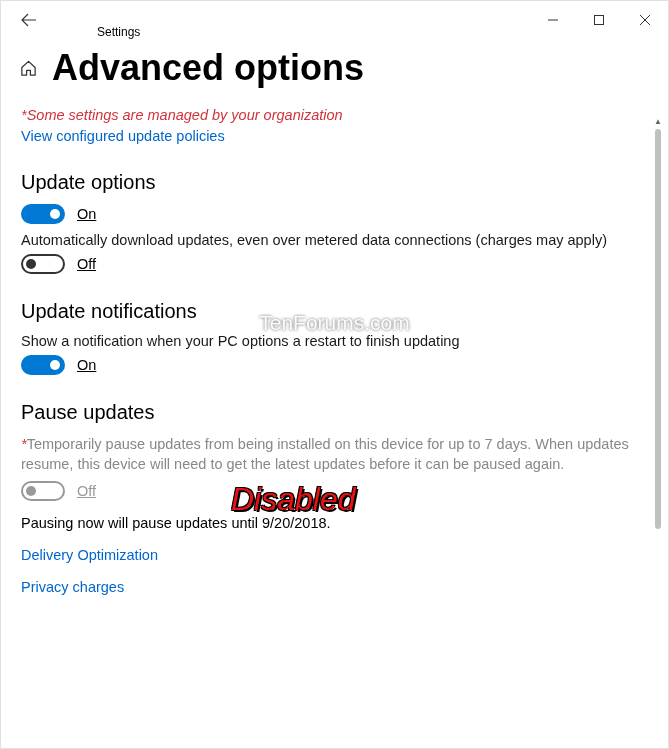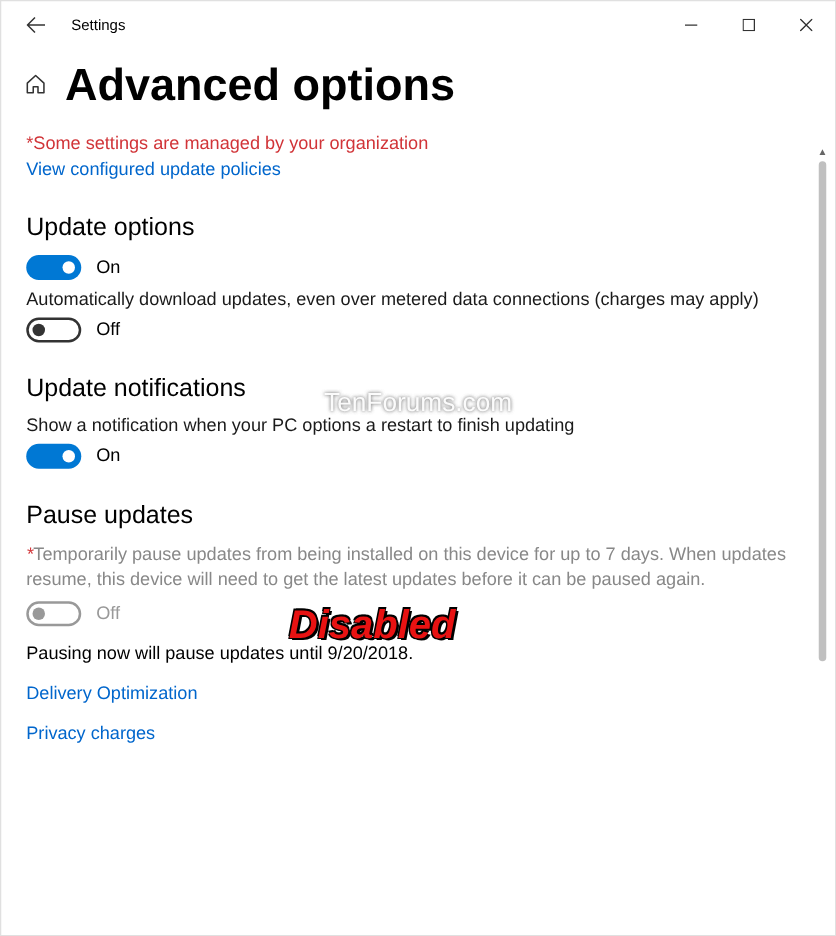--- a/index.html
+++ b/index.html
@@ -11,23 +11,24 @@
     body {
       width: 669px;
       height: 749px;
       background: #ffffff;
       position: relative;
       overflow: hidden;
       border: 1px solid #e0e0e0;
     }
     .titlebar {
       display: flex;
-      align-items: center;
+      align-items: flex-end;
       height: 38px;
       padding-left: 8px;
+      gap: 40px;
     }
     .back-btn {
       width: 40px;
       height: 38px;
       display: flex;
       align-items: center;
       justify-content: center;
       cursor: pointer;
     }
     .title-text {
@@ -59,20 +60,21 @@
       font-size: 36px;
       font-weight: 700;
     }
     .content {
       padding: 0 20px;
       position: relative;
     }
     .managed-notice {
       color: #d13438;
       font-size: 14.5px;
+      font-style: italic;
       margin-bottom: 4px;
     }
     .link {
       color: #0066cc;
       font-size: 14.5px;
       cursor: pointer;
       display: inline-block;
     }
     .section-heading {
       font-size: 20px;
@@ -128,20 +130,21 @@
       background: #333;
       left: 3px;
     }
     .toggle.disabled .toggle-knob {
       background: #999;
       left: 3px;
     }
     .toggle-text {
       margin-left: 12px;
       font-size: 14.5px;
+      text-decoration: underline;
     }
     .toggle-text.disabled {
       color: #999;
     }
     .pause-desc {
       font-size: 14.5px;
       color: #888;
       margin-top: 6px;
       line-height: 1.4;
     }
@@ -196,21 +199,21 @@
       color: rgba(255,255,255,0.95);
       text-shadow: 0 0 3px rgba(100,100,100,0.6), 0 0 3px rgba(100,100,100,0.6);
       pointer-events: none;
       white-space: nowrap;
     }
     .disabled-stamp {
       position: absolute;
       left: 230px;
       top: 480px;
       font-size: 32px;
-      font-weight: 700;
+      font-weight: 400;
       font-style: italic;
       color: #e81212;
       text-shadow: 2px 2px 0 #000, -1px -1px 0 #000, 1px -1px 0 #000, -1px 1px 0 #000;
       pointer-events: none;
       font-family: Arial, sans-serif;
     }
   </style>
 </head>
 <body>
 

